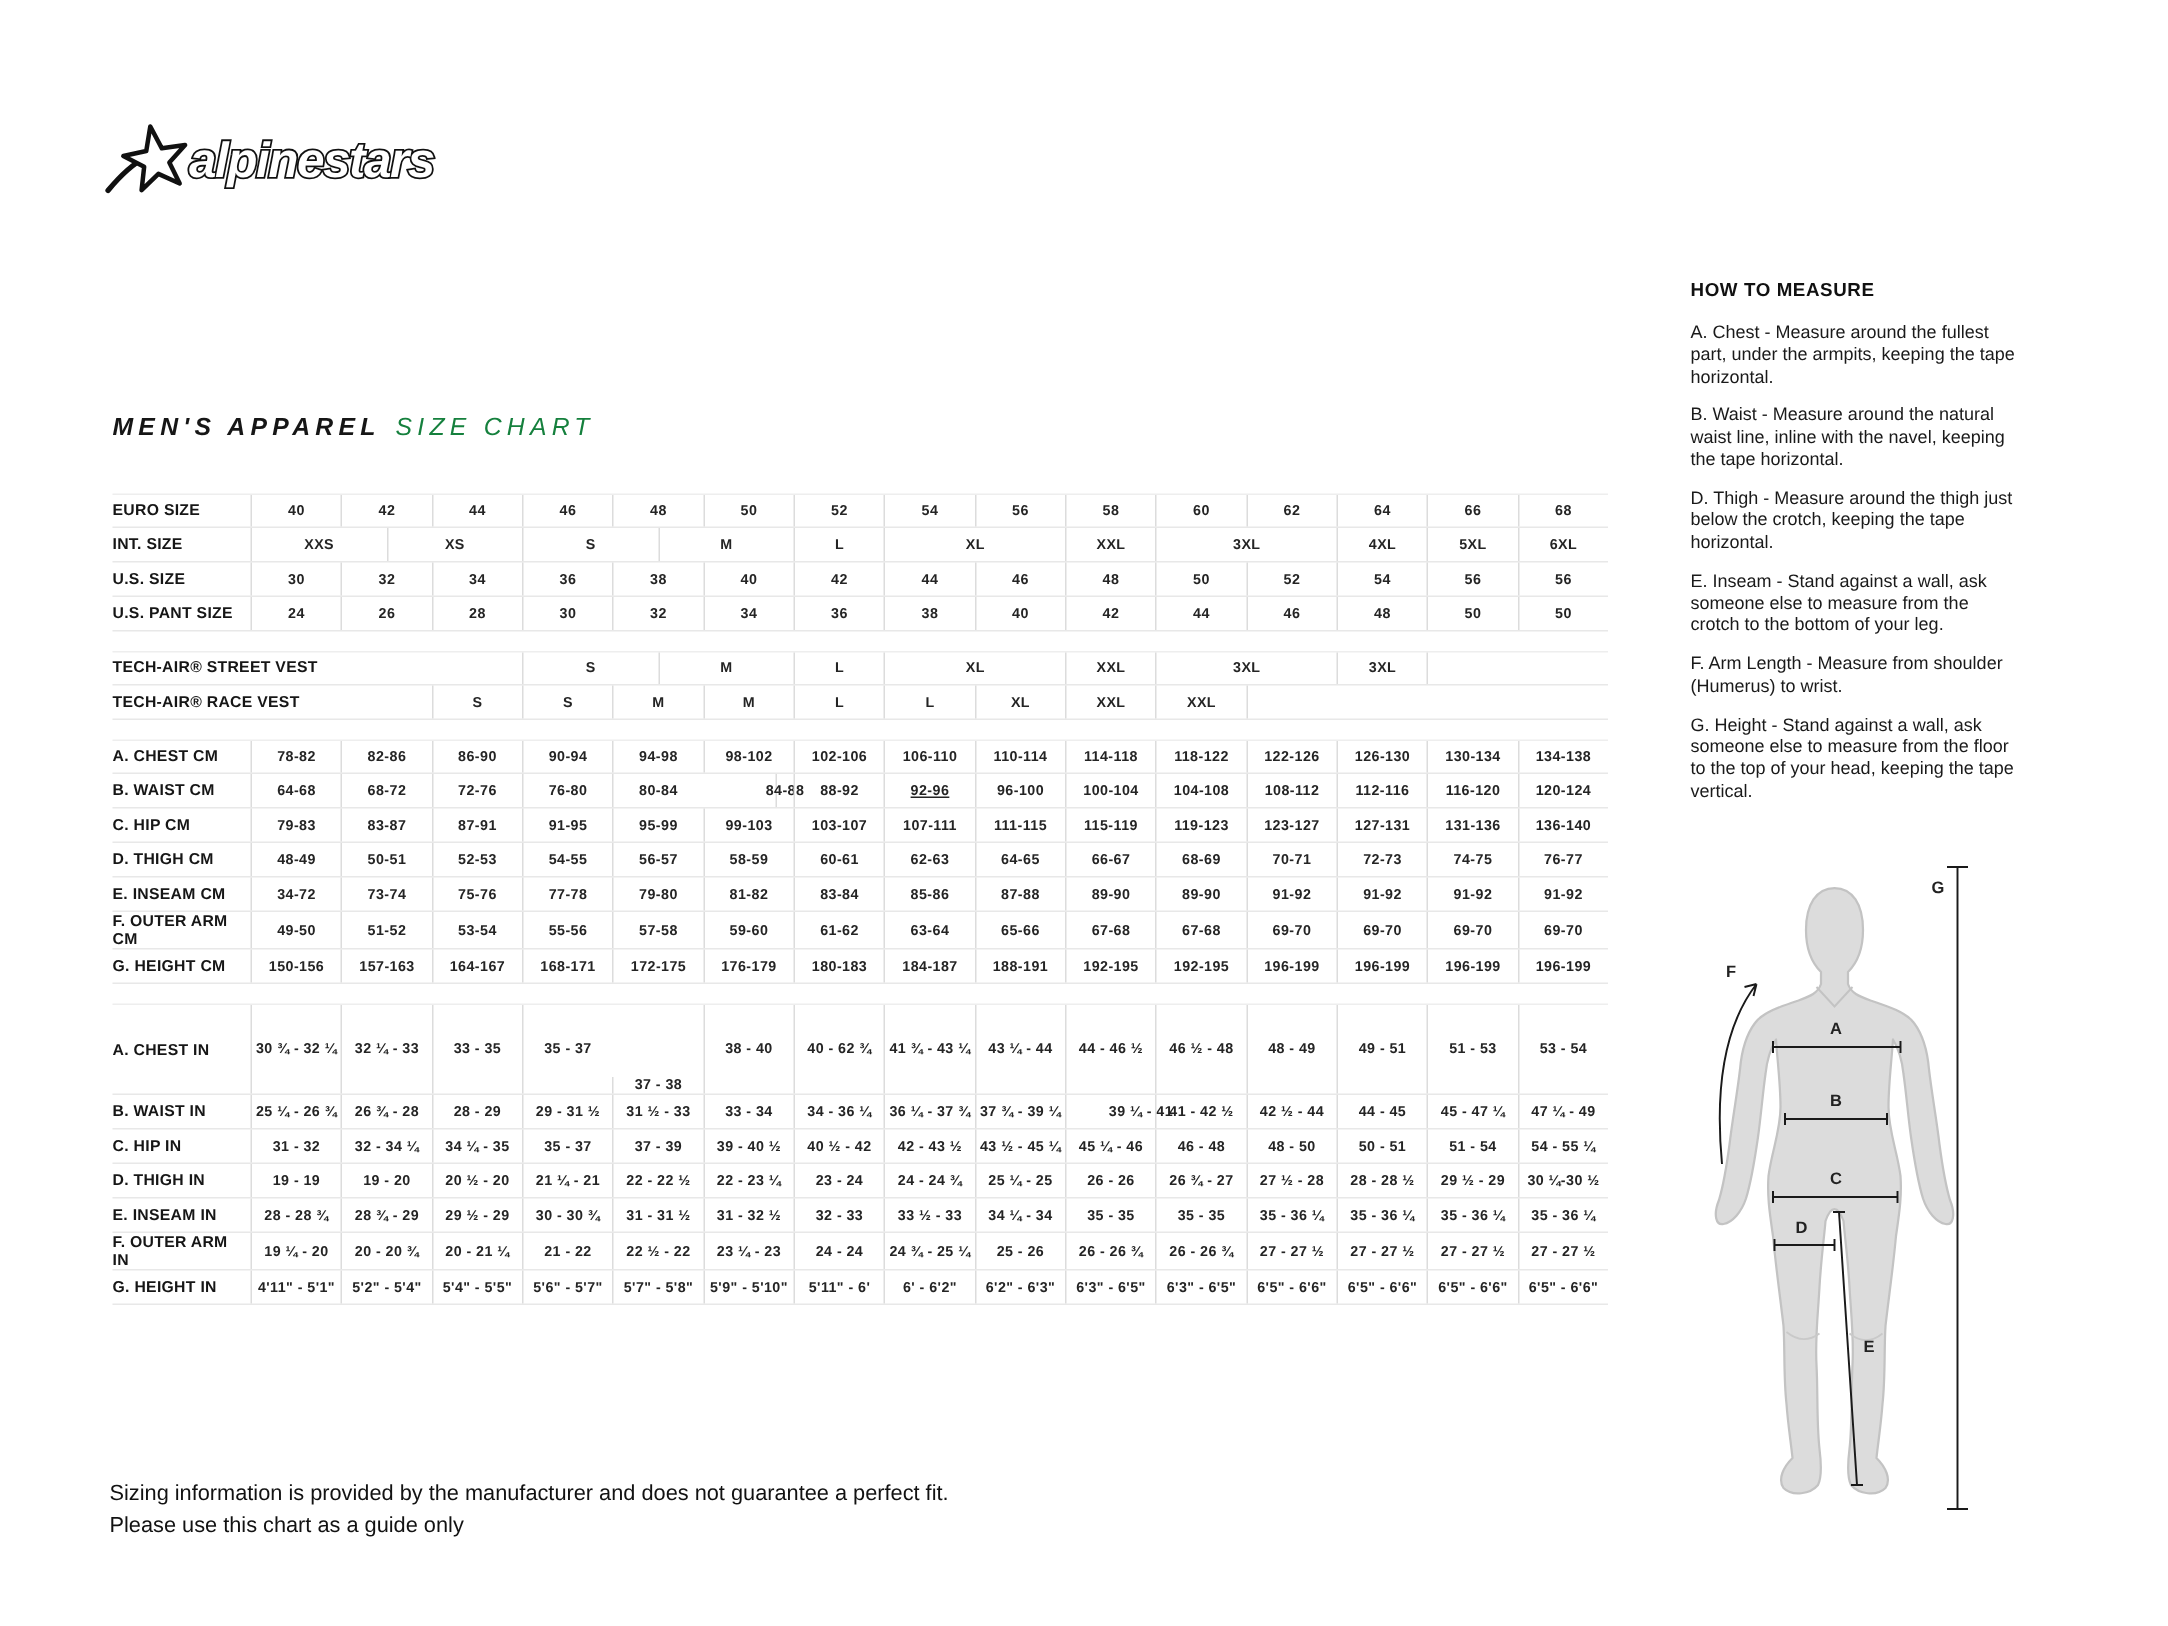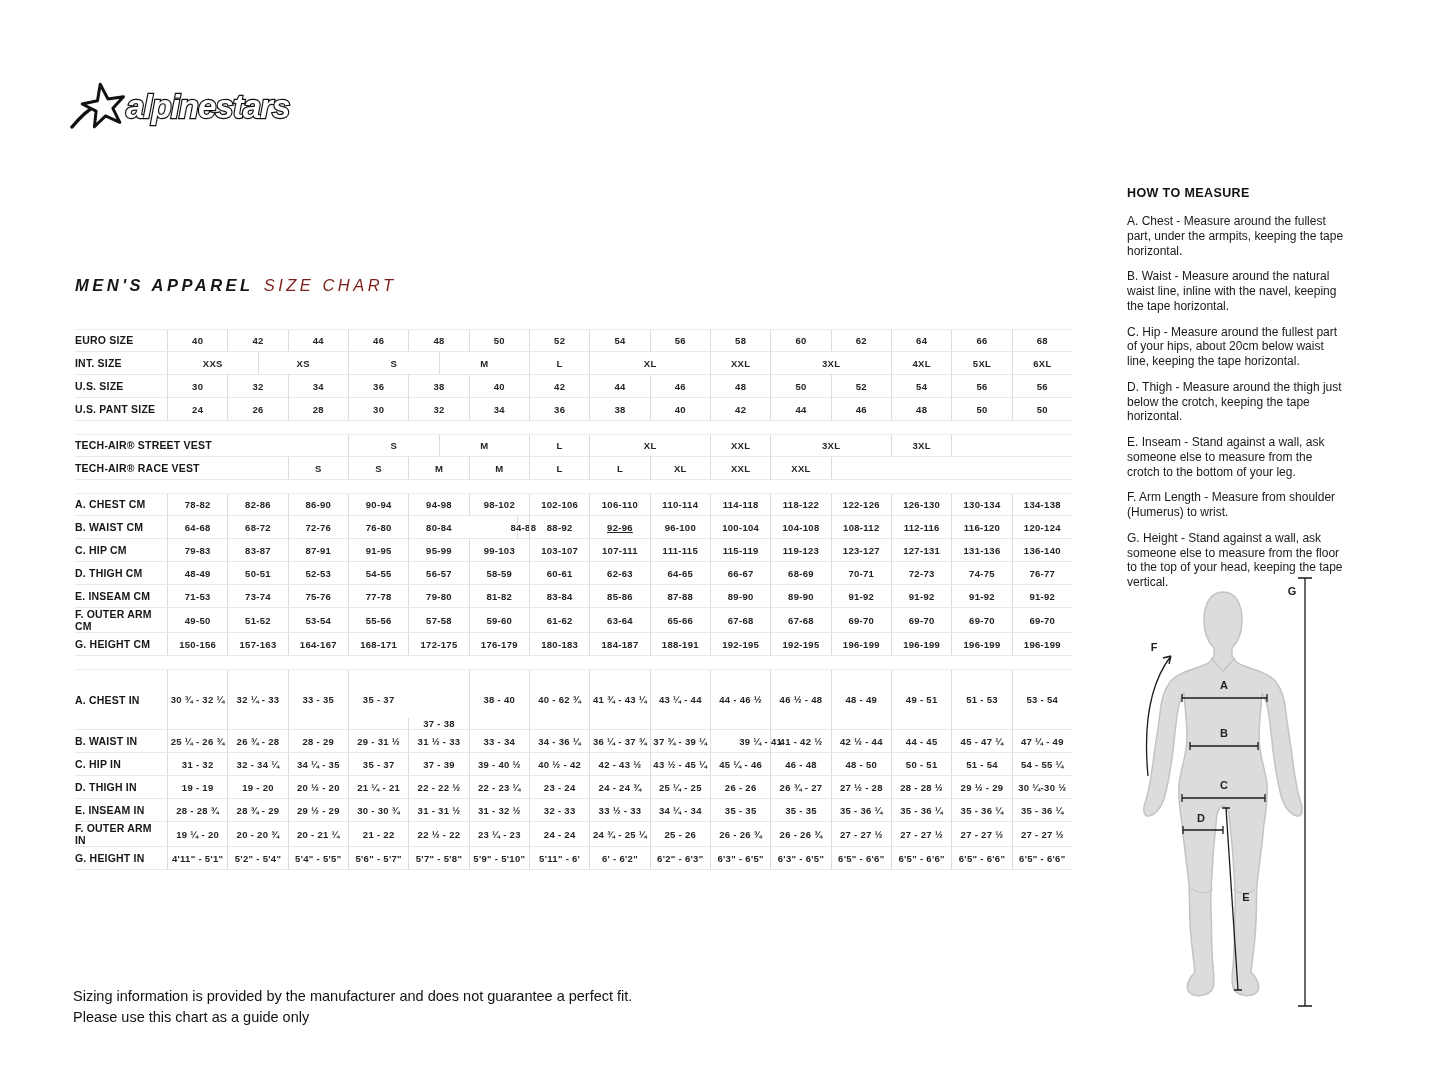--- a/index.html
+++ b/index.html
@@ -6,21 +6,21 @@
   html,body { background:#ffffff; }
   body {
     width:1445px; height:1084px; position:relative; overflow:hidden;
     font-family:"Liberation Sans","DejaVu Sans",sans-serif; color:#1d1d1d;
   }
   
   .logo { position:absolute; left:70px; top:78px; }
   
   .title { position:absolute; left:75px; top:276px; font-style:italic; font-size:16.5px; letter-spacing:3.5px; white-space:nowrap; }
   .title .t1 { font-weight:700; color:#161616; margin-right:10px; }
-  .title .t2 { font-weight:400; color:#7f1d1d; }
+  .title .t2 { font-weight:400; color:#15803d; }
   
   .size-table { position:absolute; left:75px; top:329px; width:997px; }
   .tgroup { margin-bottom:13px; }
   .trow { display:grid; grid-template-columns:92px repeat(30,1fr); min-height:23px; border-bottom:1px solid #e8e8e8; }
   .tgroup .trow:first-child { border-top:1px solid #eeeeee; }
   .tlabel { display:flex; align-items:center; font-size:10.5px; font-weight:700; letter-spacing:.2px; color:#161616; line-height:1.15; padding-right:2px; }
   .tlabel.nowrap { white-space:nowrap; overflow:visible; z-index:2; }
   .tcell { display:flex; align-items:center; justify-content:center; font-size:9.5px; font-weight:700; letter-spacing:.3px; color:#242424; border-left:1px solid #dcdcdc; white-space:nowrap; }
   .tcell.noline { border-left:none; }
   
@@ -214,21 +214,21 @@
         <div class="tcell" style="grid-column: span 2;">64-65</div>
         <div class="tcell" style="grid-column: span 2;">66-67</div>
         <div class="tcell" style="grid-column: span 2;">68-69</div>
         <div class="tcell" style="grid-column: span 2;">70-71</div>
         <div class="tcell" style="grid-column: span 2;">72-73</div>
         <div class="tcell" style="grid-column: span 2;">74-75</div>
         <div class="tcell" style="grid-column: span 2;">76-77</div>
       </div>
       <div class="trow">
         <div class="tlabel">E. INSEAM CM</div>
-        <div class="tcell" style="grid-column: span 2;">71-53</div>
+        <div class="tcell" style="grid-column: span 2;">34-72</div>
         <div class="tcell" style="grid-column: span 2;">73-74</div>
         <div class="tcell" style="grid-column: span 2;">75-76</div>
         <div class="tcell" style="grid-column: span 2;">77-78</div>
         <div class="tcell" style="grid-column: span 2;">79-80</div>
         <div class="tcell" style="grid-column: span 2;">81-82</div>
         <div class="tcell" style="grid-column: span 2;">83-84</div>
         <div class="tcell" style="grid-column: span 2;">85-86</div>
         <div class="tcell" style="grid-column: span 2;">87-88</div>
         <div class="tcell" style="grid-column: span 2;">89-90</div>
         <div class="tcell" style="grid-column: span 2;">89-90</div>
@@ -402,21 +402,20 @@
         <div class="tcell" style="grid-column: span 2;">6'5" - 6'6"</div>
       </div>
     </div>
   </div>
 
 <div class="howto">
   <h3>HOW TO MEASURE</h3>
   <div>
       <p>A. Chest - Measure around the fullest part, under the armpits, keeping the tape horizontal.</p>
       <p>B. Waist - Measure around the natural waist line, inline with the navel, keeping the tape horizontal.</p>
-      <p>C. Hip - Measure around the fullest part of your hips, about 20cm below waist line, keeping the tape horizontal.</p>
       <p>D. Thigh - Measure around the thigh just below the crotch, keeping the tape horizontal.</p>
       <p>E. Inseam - Stand against a wall, ask someone else to measure from the crotch to the bottom of your leg.</p>
       <p>F. Arm Length - Measure from shoulder (Humerus) to wrist.</p>
       <p>G. Height - Stand against a wall, ask someone else to measure from the floor to the top of your head, keeping the tape vertical.</p>
     </div>
 </div>
 
 <div class="figure">
   <svg width="210" height="480" viewBox="0 0 210 480">
 

